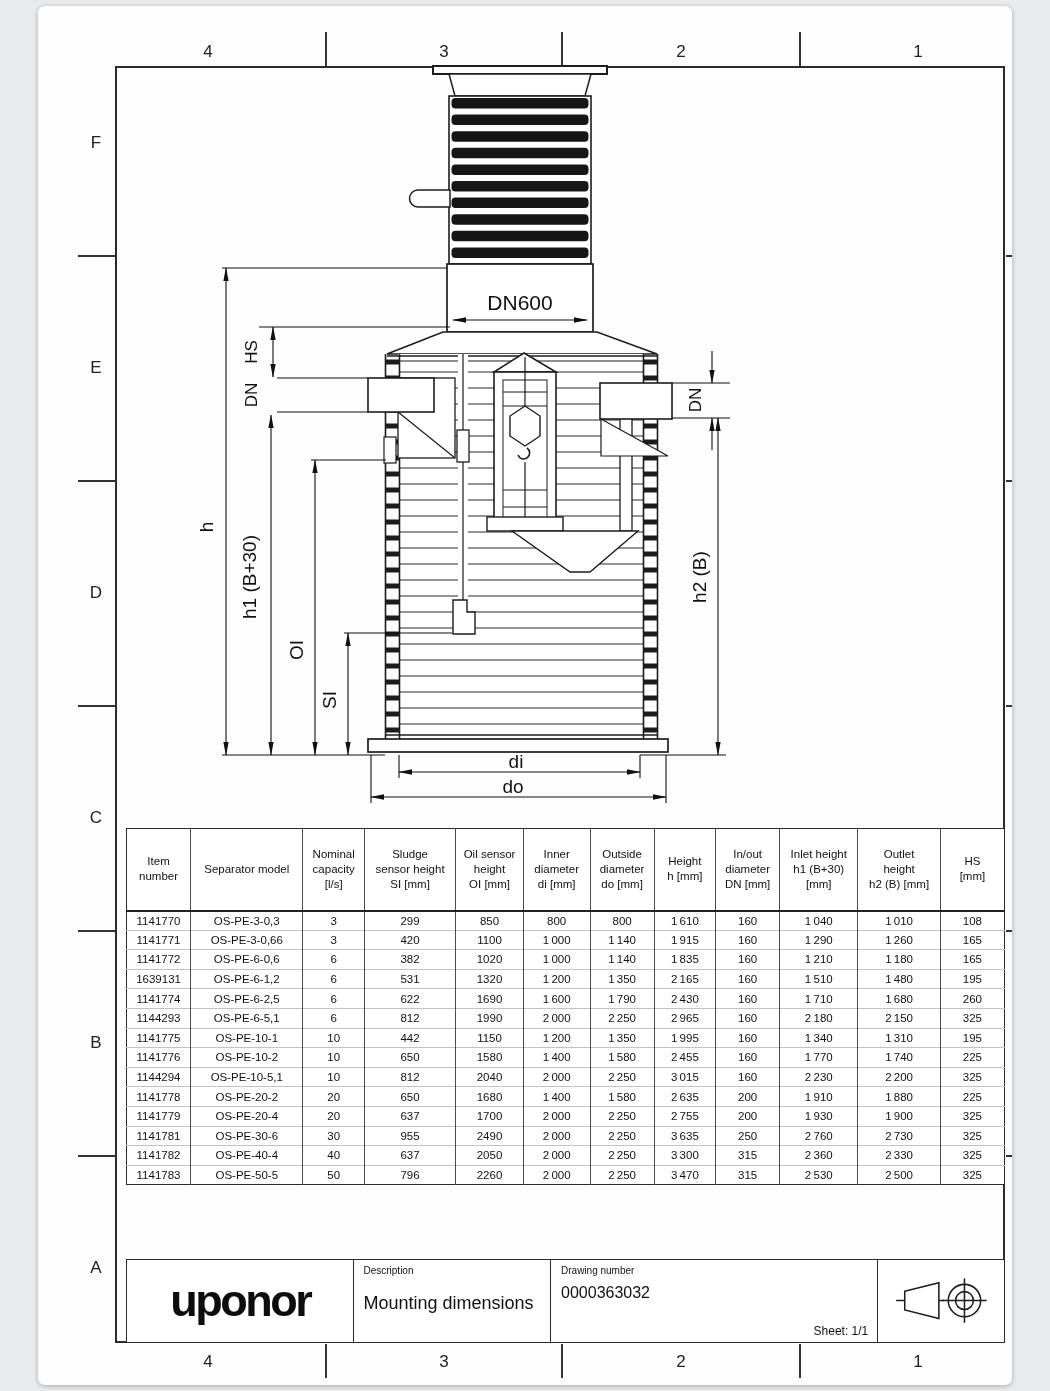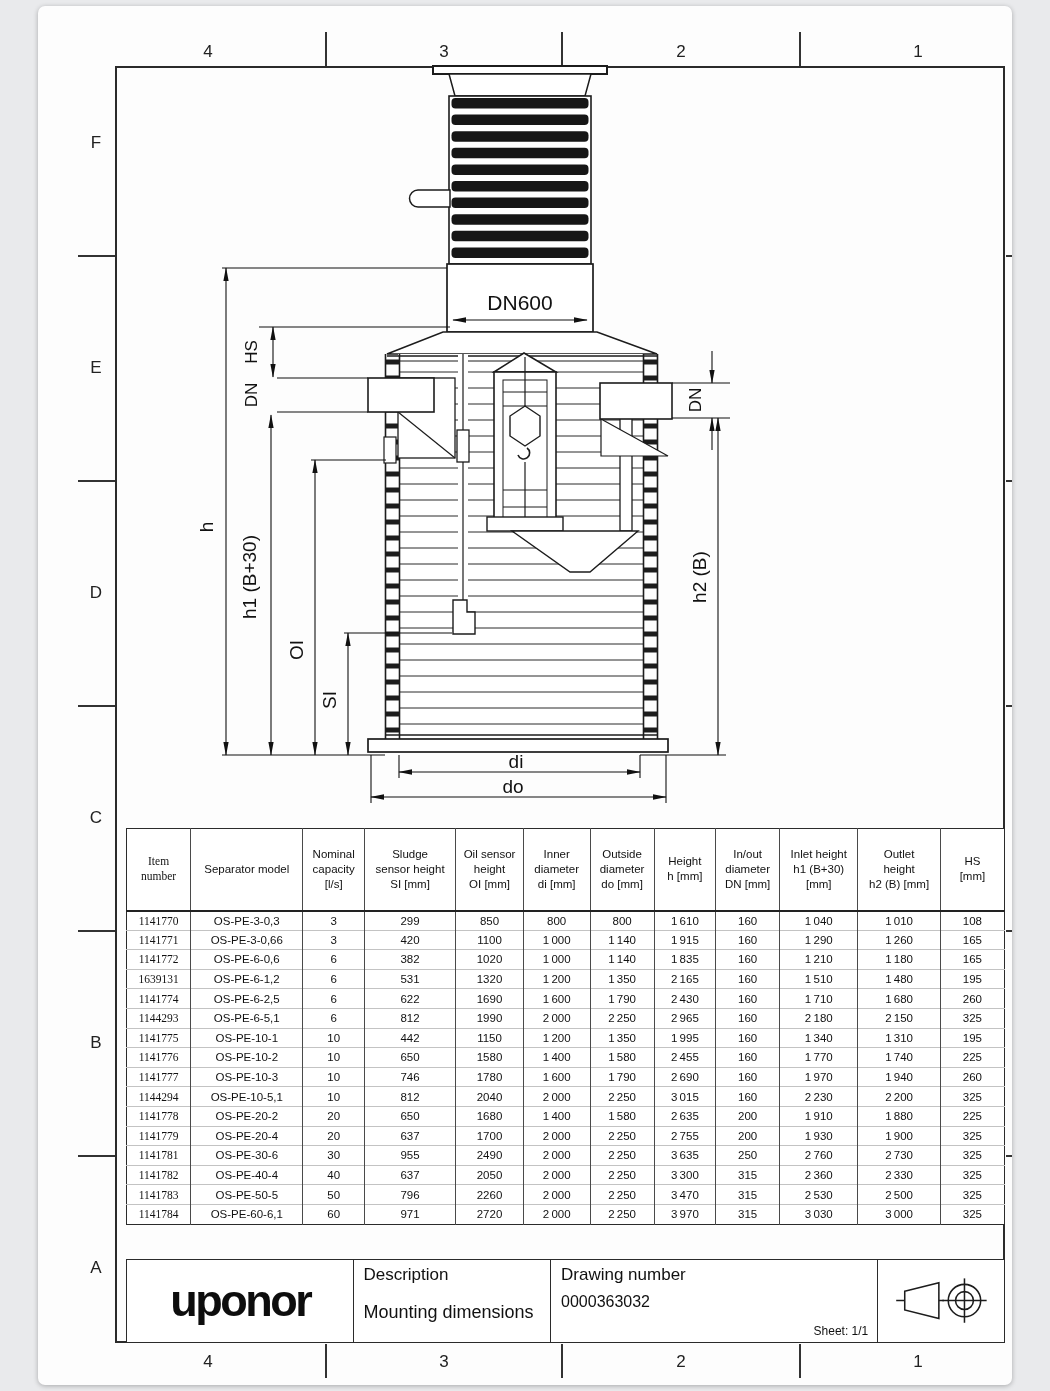--- a/index.html
+++ b/index.html
@@ -12,33 +12,33 @@
   .tick-h { position:absolute; width:37px; height:1.5px; background:#333; }
   svg text { font-family:"Liberation Sans",sans-serif; fill:#111; }
 
   
   table.spec { position:absolute; left:88px; top:822px; width:879px; border-collapse:collapse; table-layout:fixed;
                font-size:11.5px; color:#111; background:#fff; border:1.6px solid #2b2b2b; }
   table.spec th { height:82px; font-weight:normal; white-space:pre-line; vertical-align:middle; text-align:center;
                   border-left:1px solid #4a4a4a; border-bottom:2px solid #222; line-height:1.3; padding:0 1px; }
   table.spec td { height:19.6px; text-align:center; vertical-align:middle; border-left:1px solid #4a4a4a;
                   border-top:1px solid #c3c3c3; padding:0 1px; white-space:nowrap; overflow:hidden; }
-  table.spec th:first-child, table.spec td:first-child { border-left:none;font-family:Liberation Serif, serif; }
+  table.spec th:first-child, table.spec td:first-child { border-left:none; }
 
   
   .tblock { position:absolute; left:88px; top:1253px; width:879px; height:84px; display:flex;
             border:1.6px solid #2b2b2b; background:#fff; color:#111; }
   .tb-cell { border-left:1.4px solid #2b2b2b; position:relative; }
   .tb-cell:first-child { border-left:none; }
   .tb-logo { width:227px; display:flex; align-items:center; justify-content:center; }
   .tb-logo span { font-size:45px; font-weight:bold; letter-spacing:-2.5px; color:#0d0d0d;text-align:right; }
   .tb-desc { width:197px; padding:5px 9px; }
   .tb-num  { width:328px; padding:5px 10px; }
   .tb-sym  { width:127px; display:flex; align-items:center; justify-content:center; }
-  .tb-label { font-size:17px; color:#111; }
+  .tb-label { font-size:10px; color:#111; }
   .tb-value { font-size:18px; margin-top:17px; }
   .tb-sheet { position:absolute; right:9px; bottom:4px; font-size:12px; }
 </style>
 </head>
 <body>
 
 <div class="paper">
 
   <div class="grid-label" style="left:150px;top:36px">4</div>
   <div class="grid-label" style="left:386px;top:36px">3</div>
@@ -361,34 +361,20 @@
           <td>1580</td>
           <td>1 400</td>
           <td>1 580</td>
           <td>2 455</td>
           <td>160</td>
           <td>1 770</td>
           <td>1 740</td>
           <td>225</td>
         </tr>
         <tr>
-          <td>1141777</td>
-          <td>OS-PE-10-3</td>
-          <td>10</td>
-          <td>746</td>
-          <td>1780</td>
-          <td>1 600</td>
-          <td>1 790</td>
-          <td>2 690</td>
-          <td>160</td>
-          <td>1 970</td>
-          <td>1 940</td>
-          <td>260</td>
-        </tr>
-        <tr>
           <td>1144294</td>
           <td>OS-PE-10-5,1</td>
           <td>10</td>
           <td>812</td>
           <td>2040</td>
           <td>2 000</td>
           <td>2 250</td>
           <td>3 015</td>
           <td>160</td>
           <td>2 230</td>
@@ -456,34 +442,20 @@
           <td>OS-PE-50-5</td>
           <td>50</td>
           <td>796</td>
           <td>2260</td>
           <td>2 000</td>
           <td>2 250</td>
           <td>3 470</td>
           <td>315</td>
           <td>2 530</td>
           <td>2 500</td>
-          <td>325</td>
-        </tr>
-        <tr>
-          <td>1141784</td>
-          <td>OS-PE-60-6,1</td>
-          <td>60</td>
-          <td>971</td>
-          <td>2720</td>
-          <td>2 000</td>
-          <td>2 250</td>
-          <td>3 970</td>
-          <td>315</td>
-          <td>3 030</td>
-          <td>3 000</td>
           <td>325</td>
         </tr>
       </tbody>
   </table>
 
   <div class="tblock">
     <div class="tb-cell tb-logo">
       <span>uponor</span>
     </div>
     <div class="tb-cell tb-desc">

